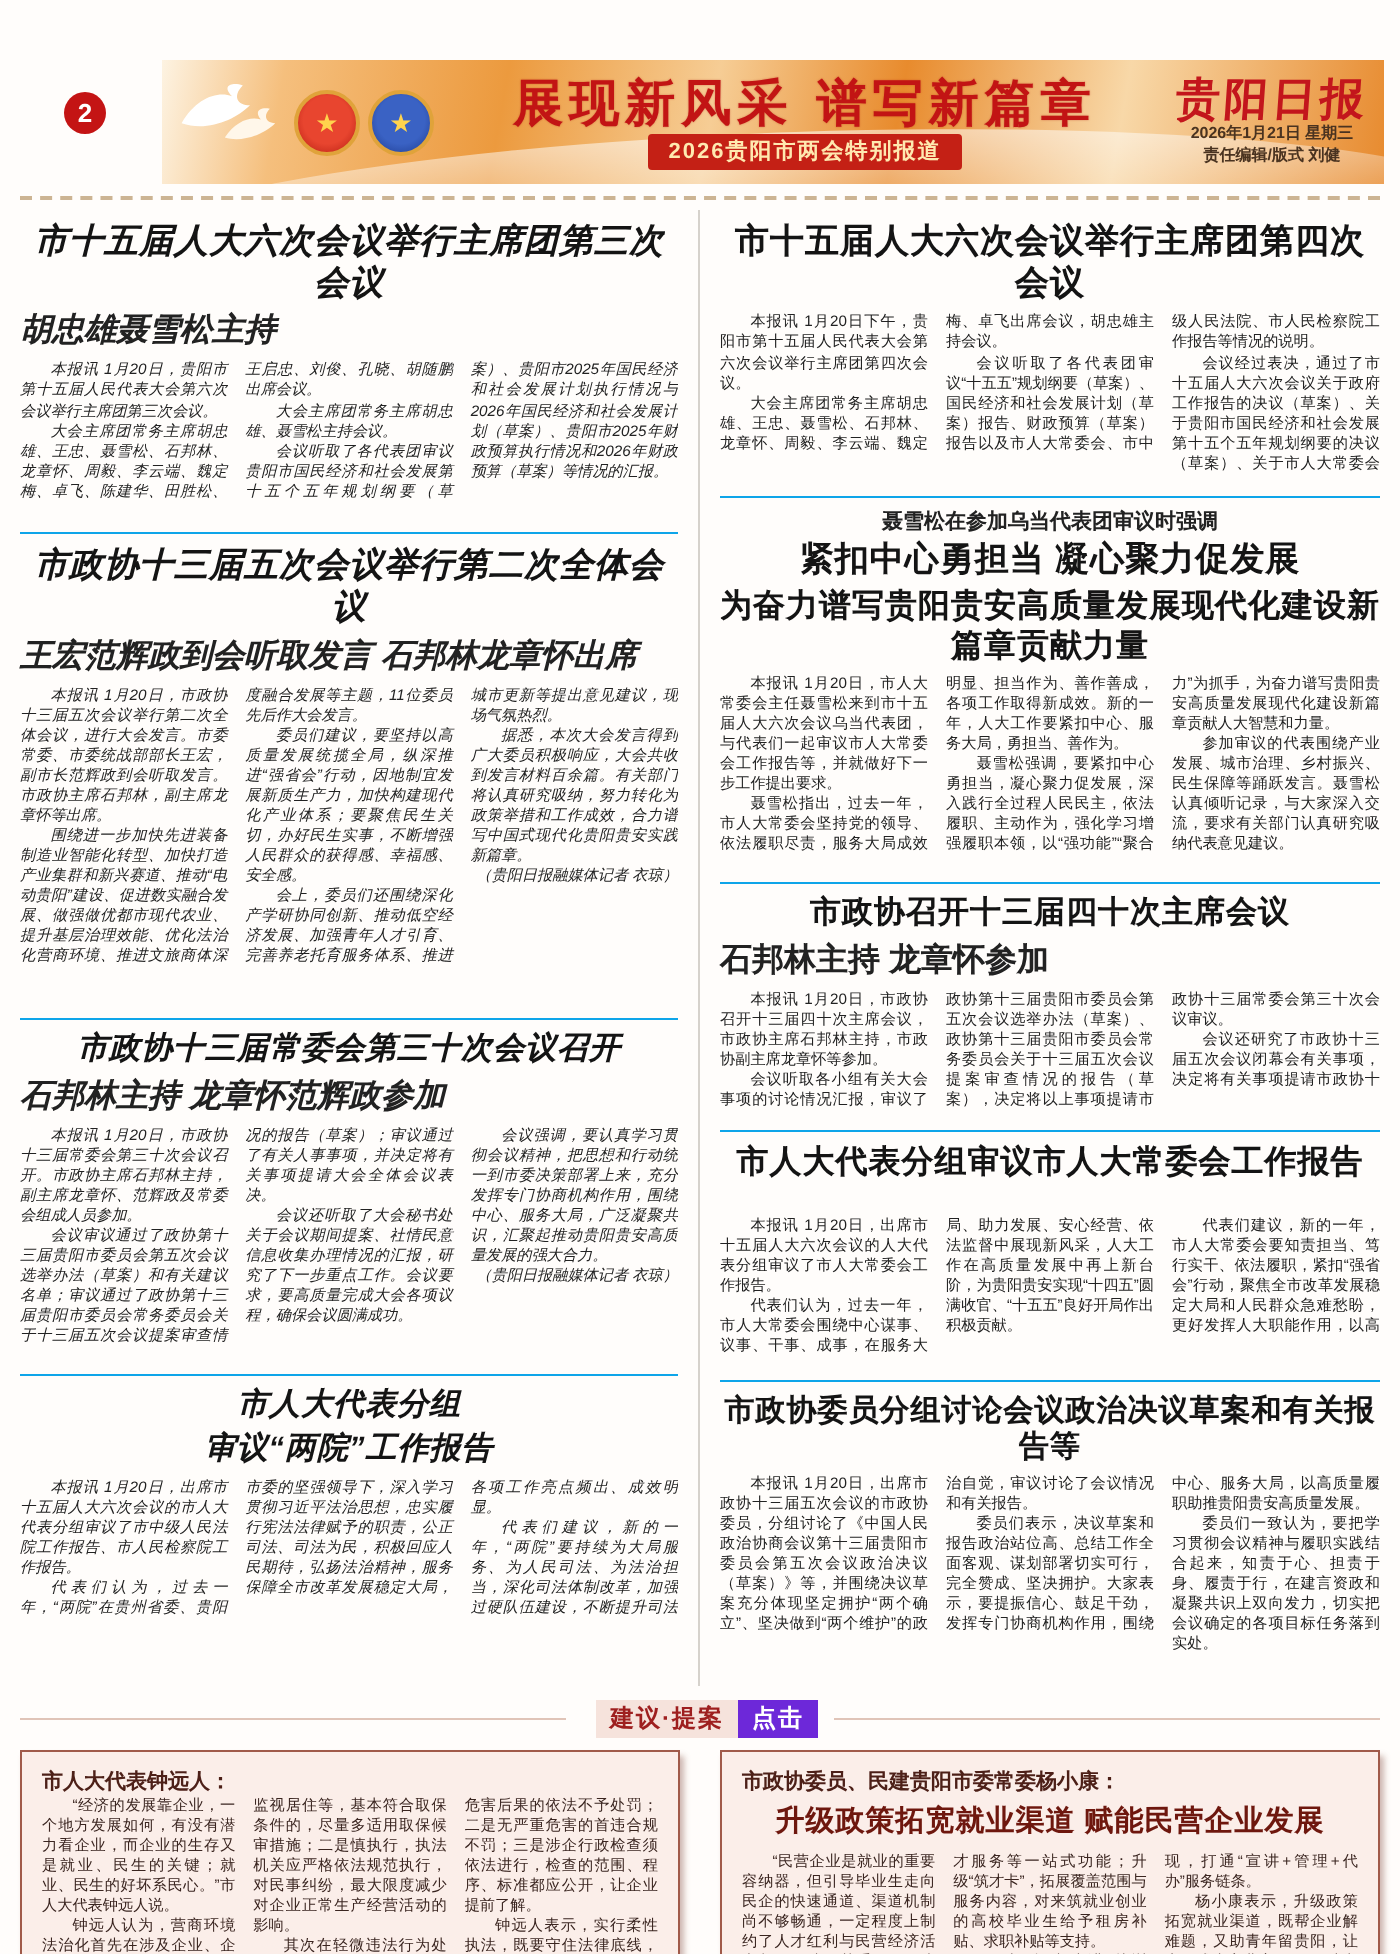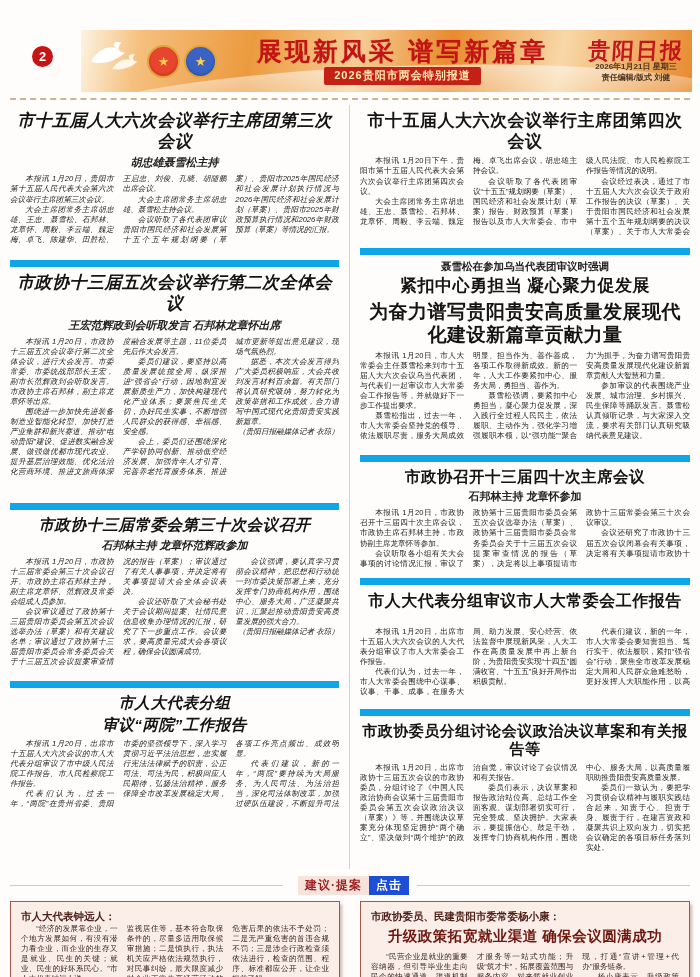--- a/index.html
+++ b/index.html
@@ -28,35 +28,35 @@
   .masthead-name{font-family:"DejaVu Serif",serif;font-weight:900;color:#c3161c;font-size:22px;
                  letter-spacing:2px;transform:skewX(-4deg);line-height:1.1;}
   .masthead-date{font-size:8px;color:#4a3320;line-height:1.35;font-weight:bold;}
   .top-rule{margin:6px 10px 5px;border-top:2px dashed #ccb493;}
   
   .main{display:flex;padding:0 10px;}
   .col{width:50%;box-sizing:border-box;}
   .col-left{padding-right:10px;border-right:1px solid #d6d2cc;font-style:italic;}
   .col-right{padding-left:10px;}
   .article{padding:5px 0 6px;}
-  .col .article + .article{border-top:7px solid #0ea5e9;}
+  .col .article + .article{border-top:1px solid #0ea5e9;}
   .article h2{margin:1px 0 3px;text-align:center;font-weight:900;color:#141414;line-height:1.22;letter-spacing:.5px;}
-  .t17{font-size:17px;} .t16{font-size:16px;} .t155{font-size:15.5px;} .t15{font-size:15px;} .t135{font-size:19px;}
+  .t17{font-size:17px;} .t16{font-size:16px;} .t155{font-size:15.5px;} .t15{font-size:15px;} .t135{font-size:16px;}
   .kicker{margin:0 0 2px;text-align:center;font-size:10.5px;font-weight:bold;color:#222;}
-  .subtitle{margin:0 0 4px;text-align:center;font-size:11px;font-weight:600;color:#222;}
+  .subtitle{margin:0 0 4px;text-align:left;font-size:16px;font-weight:600;color:#222;}
   .body{column-count:3;column-gap:9px;column-fill:auto;font-size:7.6px;line-height:1.32;
         text-align:justify;overflow:hidden;color:#222;}
   .body p,.box-body p{margin:0;text-indent:2em;}
   .plist{display:contents;}
   .credit{text-indent:0 !important;text-align:right;}
   
   .badge-row{display:flex;align-items:center;margin:7px 10px 6px;}
   .badge-row::before,.badge-row::after{content:"";flex:1;border-top:1px solid #e0c4b8;}
   .badge-label{color:#9e1f1f;font-weight:800;font-size:12px;background:#f6e3dc;padding:1px 7px;margin-left:15px;letter-spacing:1px;}
-  .badge-button{background:#1d4ed8;color:#fff;font-weight:800;font-size:12px;padding:1px 7px;margin-right:8px;letter-spacing:1px;}
+  .badge-button{background:#6d28d9;color:#fff;font-weight:800;font-size:12px;padding:1px 7px;margin-right:8px;letter-spacing:1px;}
   .boxes{display:flex;gap:20px;margin:2px 10px 0;}
   .box{flex:1;background:#fbeee9;border:1px solid #a05a4a;box-shadow:2px 3px 3px rgba(110,50,35,.35);
        padding:8px 10px 6px;box-sizing:border-box;height:168px;}
   .box-kicker{margin:0;font-size:10.5px;font-weight:bold;color:#4d2018;}
   .box-title{margin:3px 0 6px;text-align:center;font-size:14.5px;font-weight:900;color:#6e170e;letter-spacing:.5px;}
   .box-body{column-count:3;column-gap:9px;column-fill:auto;font-size:7.6px;line-height:1.32;
             text-align:justify;overflow:hidden;height:112px;color:#3a2520;}
 </style>
 </head>
 <body>
@@ -187,21 +187,21 @@
     <section class="box">
       <p class="box-kicker">市人大代表钟远人：</p>
       <div class="box-body">
         <div class="plist"><p>“经济的发展靠企业，一个地方发展如何，有没有潜力看企业，而企业的生存又是就业、民生的关键；就业、民生的好坏系民心。”市人大代表钟远人说。</p><p>钟远人认为，营商环境法治化首先在涉及企业、企业家刑事方面，一是慎立案，公平规范立案，慎用刑事强制措施，尤其是拘留、监视居住等，基本符合取保条件的，尽量多适用取保候审措施；二是慎执行，执法机关应严格依法规范执行，对民事纠纷，最大限度减少对企业正常生产经营活动的影响。</p><p>其次在轻微违法行为处理方面，要推行“首违不罚”“轻微免罚”清单制度：一是轻微违法且及时纠正、无危害后果的依法不予处罚；二是无严重危害的首违合规不罚；三是涉企行政检查须依法进行，检查的范围、程序、标准都应公开，让企业提前了解。</p><p>钟远人表示，实行柔性执法，既要守住法律底线，又要传递执法温度，让企业放心投资、安心经营、专心发展，以法治化营商环境助推民营经济高质量发展。</p></div>
         
       </div>
     </section>
 
     <section class="box">
       <p class="box-kicker">市政协委员、民建贵阳市委常委杨小康：</p>
-      <h3 class="box-title">升级政策拓宽就业渠道 确保会议圆满成功</h3>
+      <h3 class="box-title">升级政策拓宽就业渠道 赋能民营企业发展</h3>
       <div class="box-body">
         <div class="plist"><p>“民营企业是就业的重要容纳器，但引导毕业生走向民企的快速通道、渠道机制尚不够畅通，一定程度上制约了人才红利与民营经济活力释放。”市政协委员、民建贵阳市委常委杨小康说。</p><p>杨小康建议，以产教融合提升技能人才培养质效，可围绕重点产业打造“服务综合体”，集成审批、用工、人才服务等一站式功能；升级“筑才卡”，拓展覆盖范围与服务内容，对来筑就业创业的高校毕业生给予租房补贴、求职补贴等支持。</p><p>同时，打造“宣讲+培训+服务”三位一体服务，让政策直达快享，可解决民营企业引才留才难题；开设政企对接“绿色通道”，实现线上办理、一站式受理，及时兑现，打通“宣讲+管理+代办”服务链条。</p><p>杨小康表示，升级政策拓宽就业渠道，既帮企业解难题，又助青年留贵阳，让贵阳成为宜业宜居的“人才之城”，为高质量发展注入源源不断的人才动力。</p></div>
         
       </div>
     </section>
 
   </div>
 
 </div>
 

